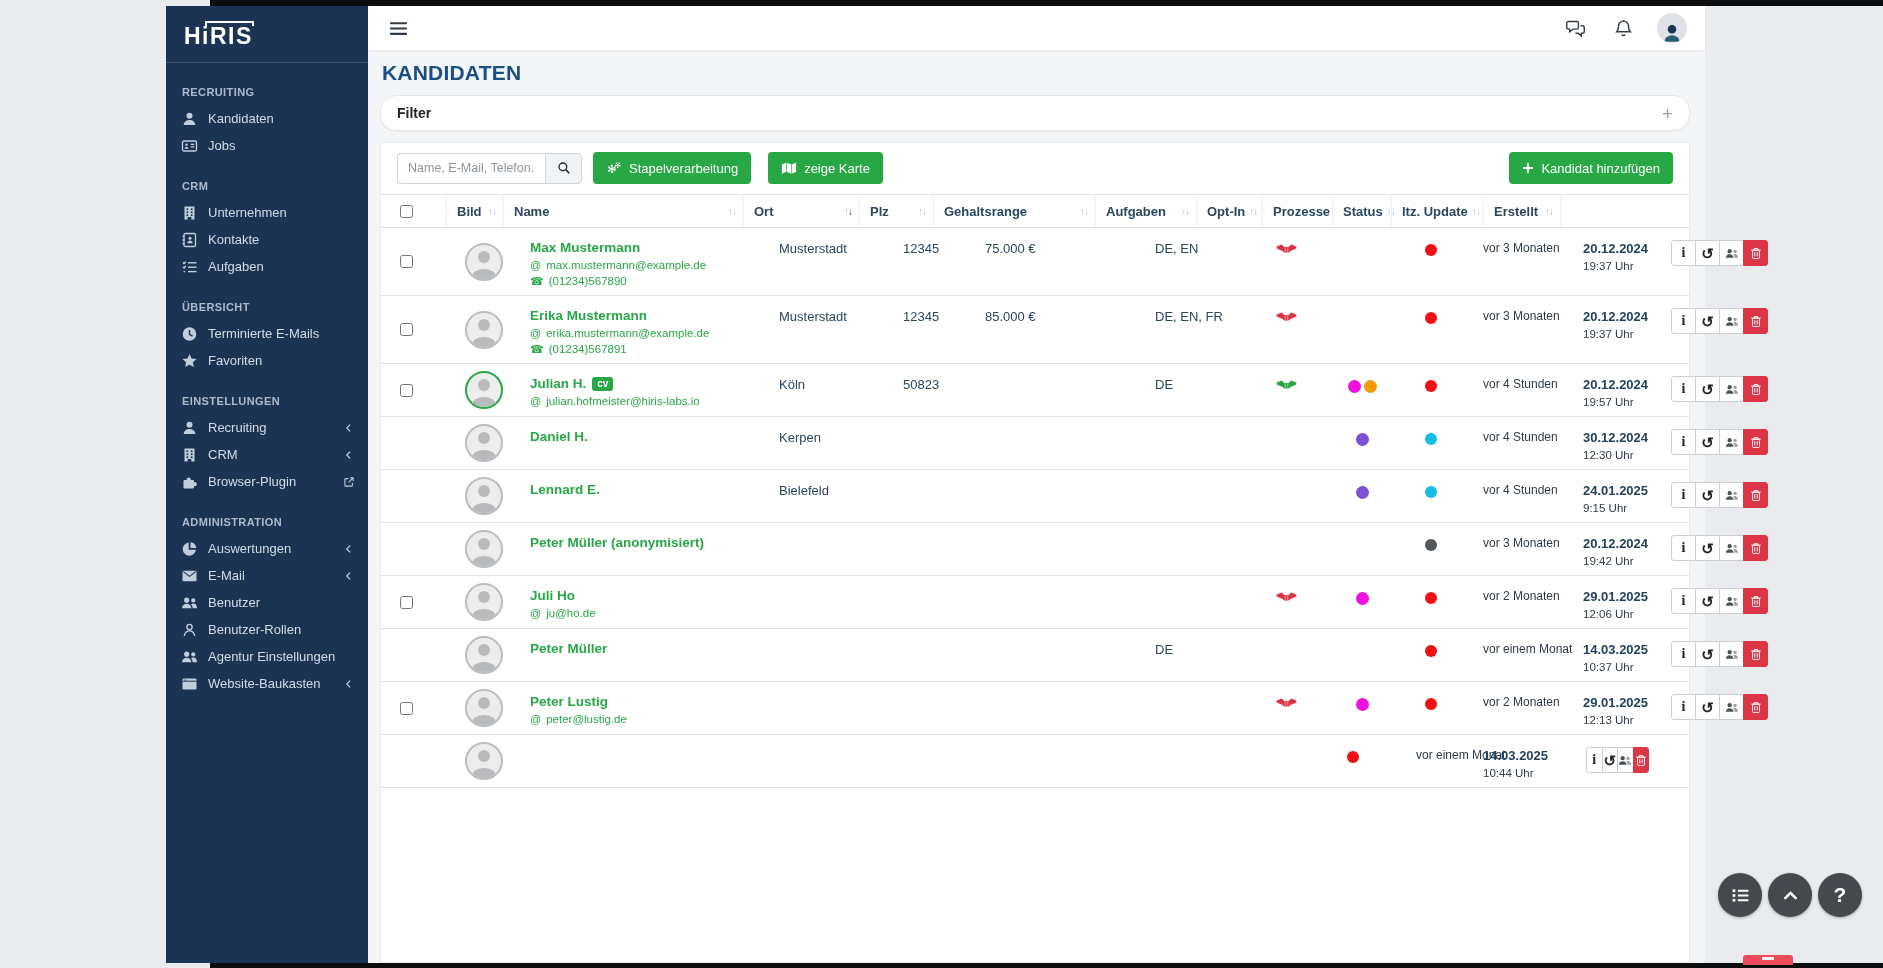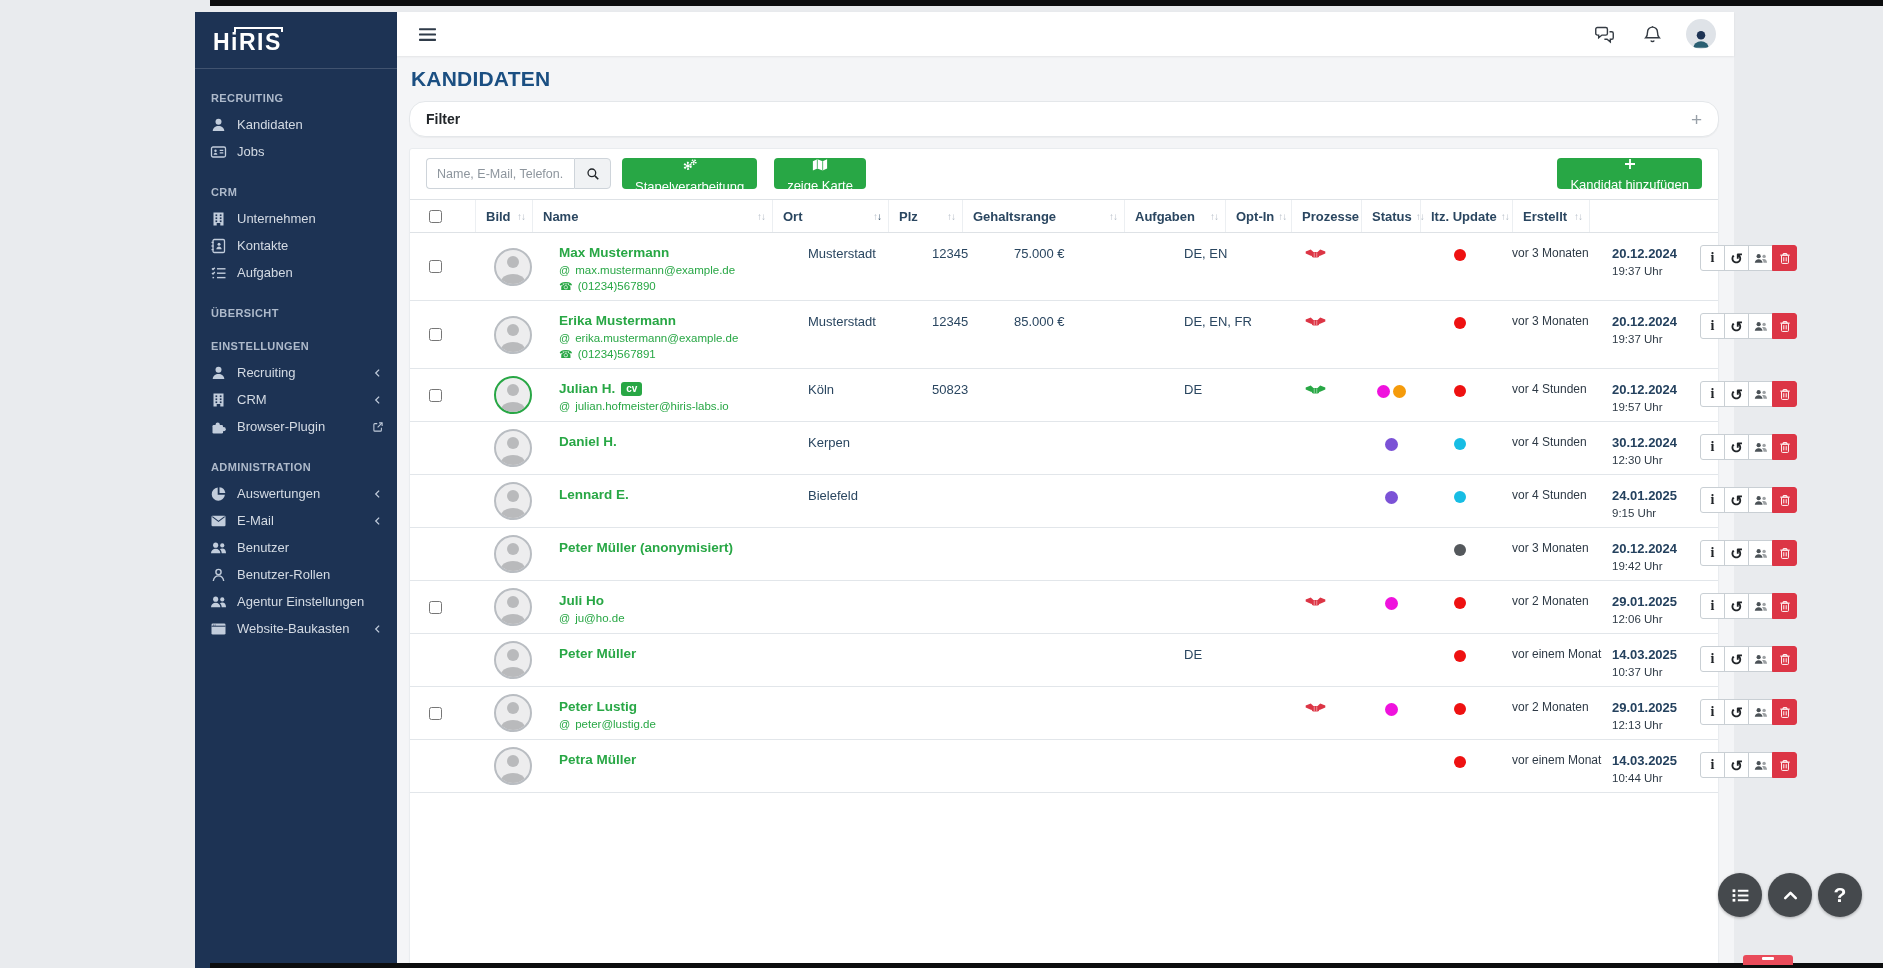--- a/index.html
+++ b/index.html
@@ -9,21 +9,21 @@
     background:#e9ebee;
     font-family:"Liberation Sans", sans-serif;
     -webkit-font-smoothing:antialiased;
   }
   
   .top-edge { position:absolute; left:210px; right:0; top:0; height:6px; background:#0c0d0e; z-index:60; }
   .bottom-edge { position:absolute; left:210px; right:0; bottom:0; height:5px; background:#0c0d0e; z-index:60; }
   .red-cutoff { position:absolute; left:1743px; bottom:3px; width:50px; height:10px; background:#e94b5a; border-radius:3px 3px 0 0; z-index:70; }
   .red-cutoff i { display:block; width:12px; height:3px; background:#fff; border-radius:1px; margin:2px auto 0; }
 
-  .app { position:absolute; left:166px; top:12px; width:1539px; height:957px; display:flex; background:#fff;margin-left:29px; }
+  .app { position:absolute; left:166px; top:6px; width:1539px; height:957px; display:flex; background:#fff; }
 
   
   .sidebar { width:202px; flex-shrink:0; background:#1d3354; color:#cfd8e3; overflow:hidden; }
   .logo-wrap { height:57px; display:flex; align-items:center; padding-left:18px; border-bottom:1px solid rgba(255,255,255,.16); cursor:pointer; }
   .logo { position:relative; color:#fff; font-size:23px; font-weight:700; letter-spacing:1.5px; line-height:1; padding-top:4px; }
   .logo-bar { position:absolute; top:0; left:21px; right:-1px; height:2px; background:#fff; }
   .logo-bar::before, .logo-bar::after { content:""; position:absolute; top:0; width:2px; height:5px; background:#fff; }
   .logo-bar::before { left:0; } .logo-bar::after { right:0; }
   .nav { padding-top:2px; }
   .sect { margin-top:21px; }
@@ -56,21 +56,21 @@
   .filter-plus { margin-left:auto; color:#98a0a8; font-size:19px; line-height:1; cursor:pointer; }
 
   .big-card { background:#fff; border:1px solid #e9ecef; border-radius:3px; margin-top:11px; flex:1; min-height:0; display:flex; flex-direction:column; padding-top:9px; box-shadow:0 1px 1px rgba(0,0,0,.04); }
   .toolbar { display:flex; align-items:center; padding:0 16px; flex-shrink:0; }
   .search-group { display:flex; }
   input.search { width:148px; height:31px; border:1px solid #ced4da; border-right:none; border-radius:4px 0 0 4px; padding:0 10px; font-size:12.5px; color:#495057; outline:none; font-family:inherit; background:#fff; }
   input.search::placeholder { color:#8d959d; }
   .search-btn { width:37px; height:31px; border:1px solid #ced4da; background:#f0f2f4; border-radius:0 4px 4px 0; display:flex; align-items:center; justify-content:center; color:#212529; cursor:pointer; padding:0; }
   .search-btn span { width:14px; height:14px; display:block; }
   .search-btn svg { width:100%; height:100%; }
-  .btn-green { height:31px; background:#28a745; color:#fff; border:none; border-radius:4px; font-size:13px; font-family:inherit; display:flex; align-items:center; gap:7px; padding:0 13px; cursor:pointer; white-space:nowrap;flex-direction:column; }
+  .btn-green { height:31px; background:#28a745; color:#fff; border:none; border-radius:4px; font-size:13px; font-family:inherit; display:flex; align-items:center; gap:7px; padding:16px 13px; cursor:pointer; white-space:nowrap; }
   .btn-green .bic { width:16px; height:14px; display:inline-flex; }
   .btn-green .bic svg { width:100%; height:100%; }
   .btn-batch { margin-left:11px; }
   .btn-map { margin-left:17px; }
   .btn-add { margin-left:auto; }
   .btn-add .bic { width:12px; height:12px; }
   .results { flex-shrink:0; font-size:12px; color:#3a4149; margin:9px 0 0 16px; }
 
   
   .table { margin-top:10px; }
@@ -221,20 +221,42 @@
                 </svg>
               </span>
     <span class="lbl">Aufgaben</span>
 
   </div>
 </div>
   </div>
 
   <div class="sect">
     <div class="sect-title">ÜBERSICHT</div>
+    <div class="sect-items">
+  <div class="item">
+    <span class="ic">
+                <svg viewBox="0 0 16 16">
+                  <circle cx="8" cy="8" r="6.8" fill="currentColor"></circle>
+                  <path d="M8 4v4.3l3 1.8" stroke="#1d3354" stroke-width="1.4" fill="none"></path>
+                </svg>
+              </span>
+    <span class="lbl">Terminierte E-Mails</span>
+
+  </div>
+
+  <div class="item">
+    <span class="ic">
+                <svg viewBox="0 0 16 16" fill="currentColor">
+                  <path d="M8 1l2.1 4.4 4.9.6-3.6 3.3.9 4.8L8 11.8l-4.3 2.3.9-4.8L1 6l4.9-.6z"></path>
+                </svg>
+              </span>
+    <span class="lbl">Favoriten</span>
+
+  </div>
+</div>
   </div>
 
   <div class="sect">
     <div class="sect-title">EINSTELLUNGEN</div>
     <div class="sect-items">
   <div class="item has-chev">
     <span class="ic">
                 <svg viewBox="0 0 16 16" fill="currentColor">
                   <circle cx="8" cy="4.8" r="3"></circle>
                   <path d="M2.2 14c.3-3.2 2.7-5 5.8-5s5.5 1.8 5.8 5z"></path>
@@ -1150,27 +1172,20 @@
   </div>
 
   <div class="trow">
     <div class="cell c-select"></div>
     <div class="cell c-bild">
       <div class="avatar">
         <div class="av-head"></div>
         <div class="av-body"></div>
       </div>
     </div>
-    <div class="cell c-name">
-      <div class="name-line">
-        <a class="name-link">Petra Müller</a>
-
-      </div>
-
-    </div>
     <div class="cell c-ort"></div>
     <div class="cell c-plz"></div>
     <div class="cell c-gehalt"></div>
     <div class="cell c-sprachen"></div>
     <div class="cell c-optin">
       
     </div>
     <div class="cell c-proz"></div>
     <div class="cell c-status">
       <span class="dot show" style="background: rgb(238, 17, 17);"></span>

